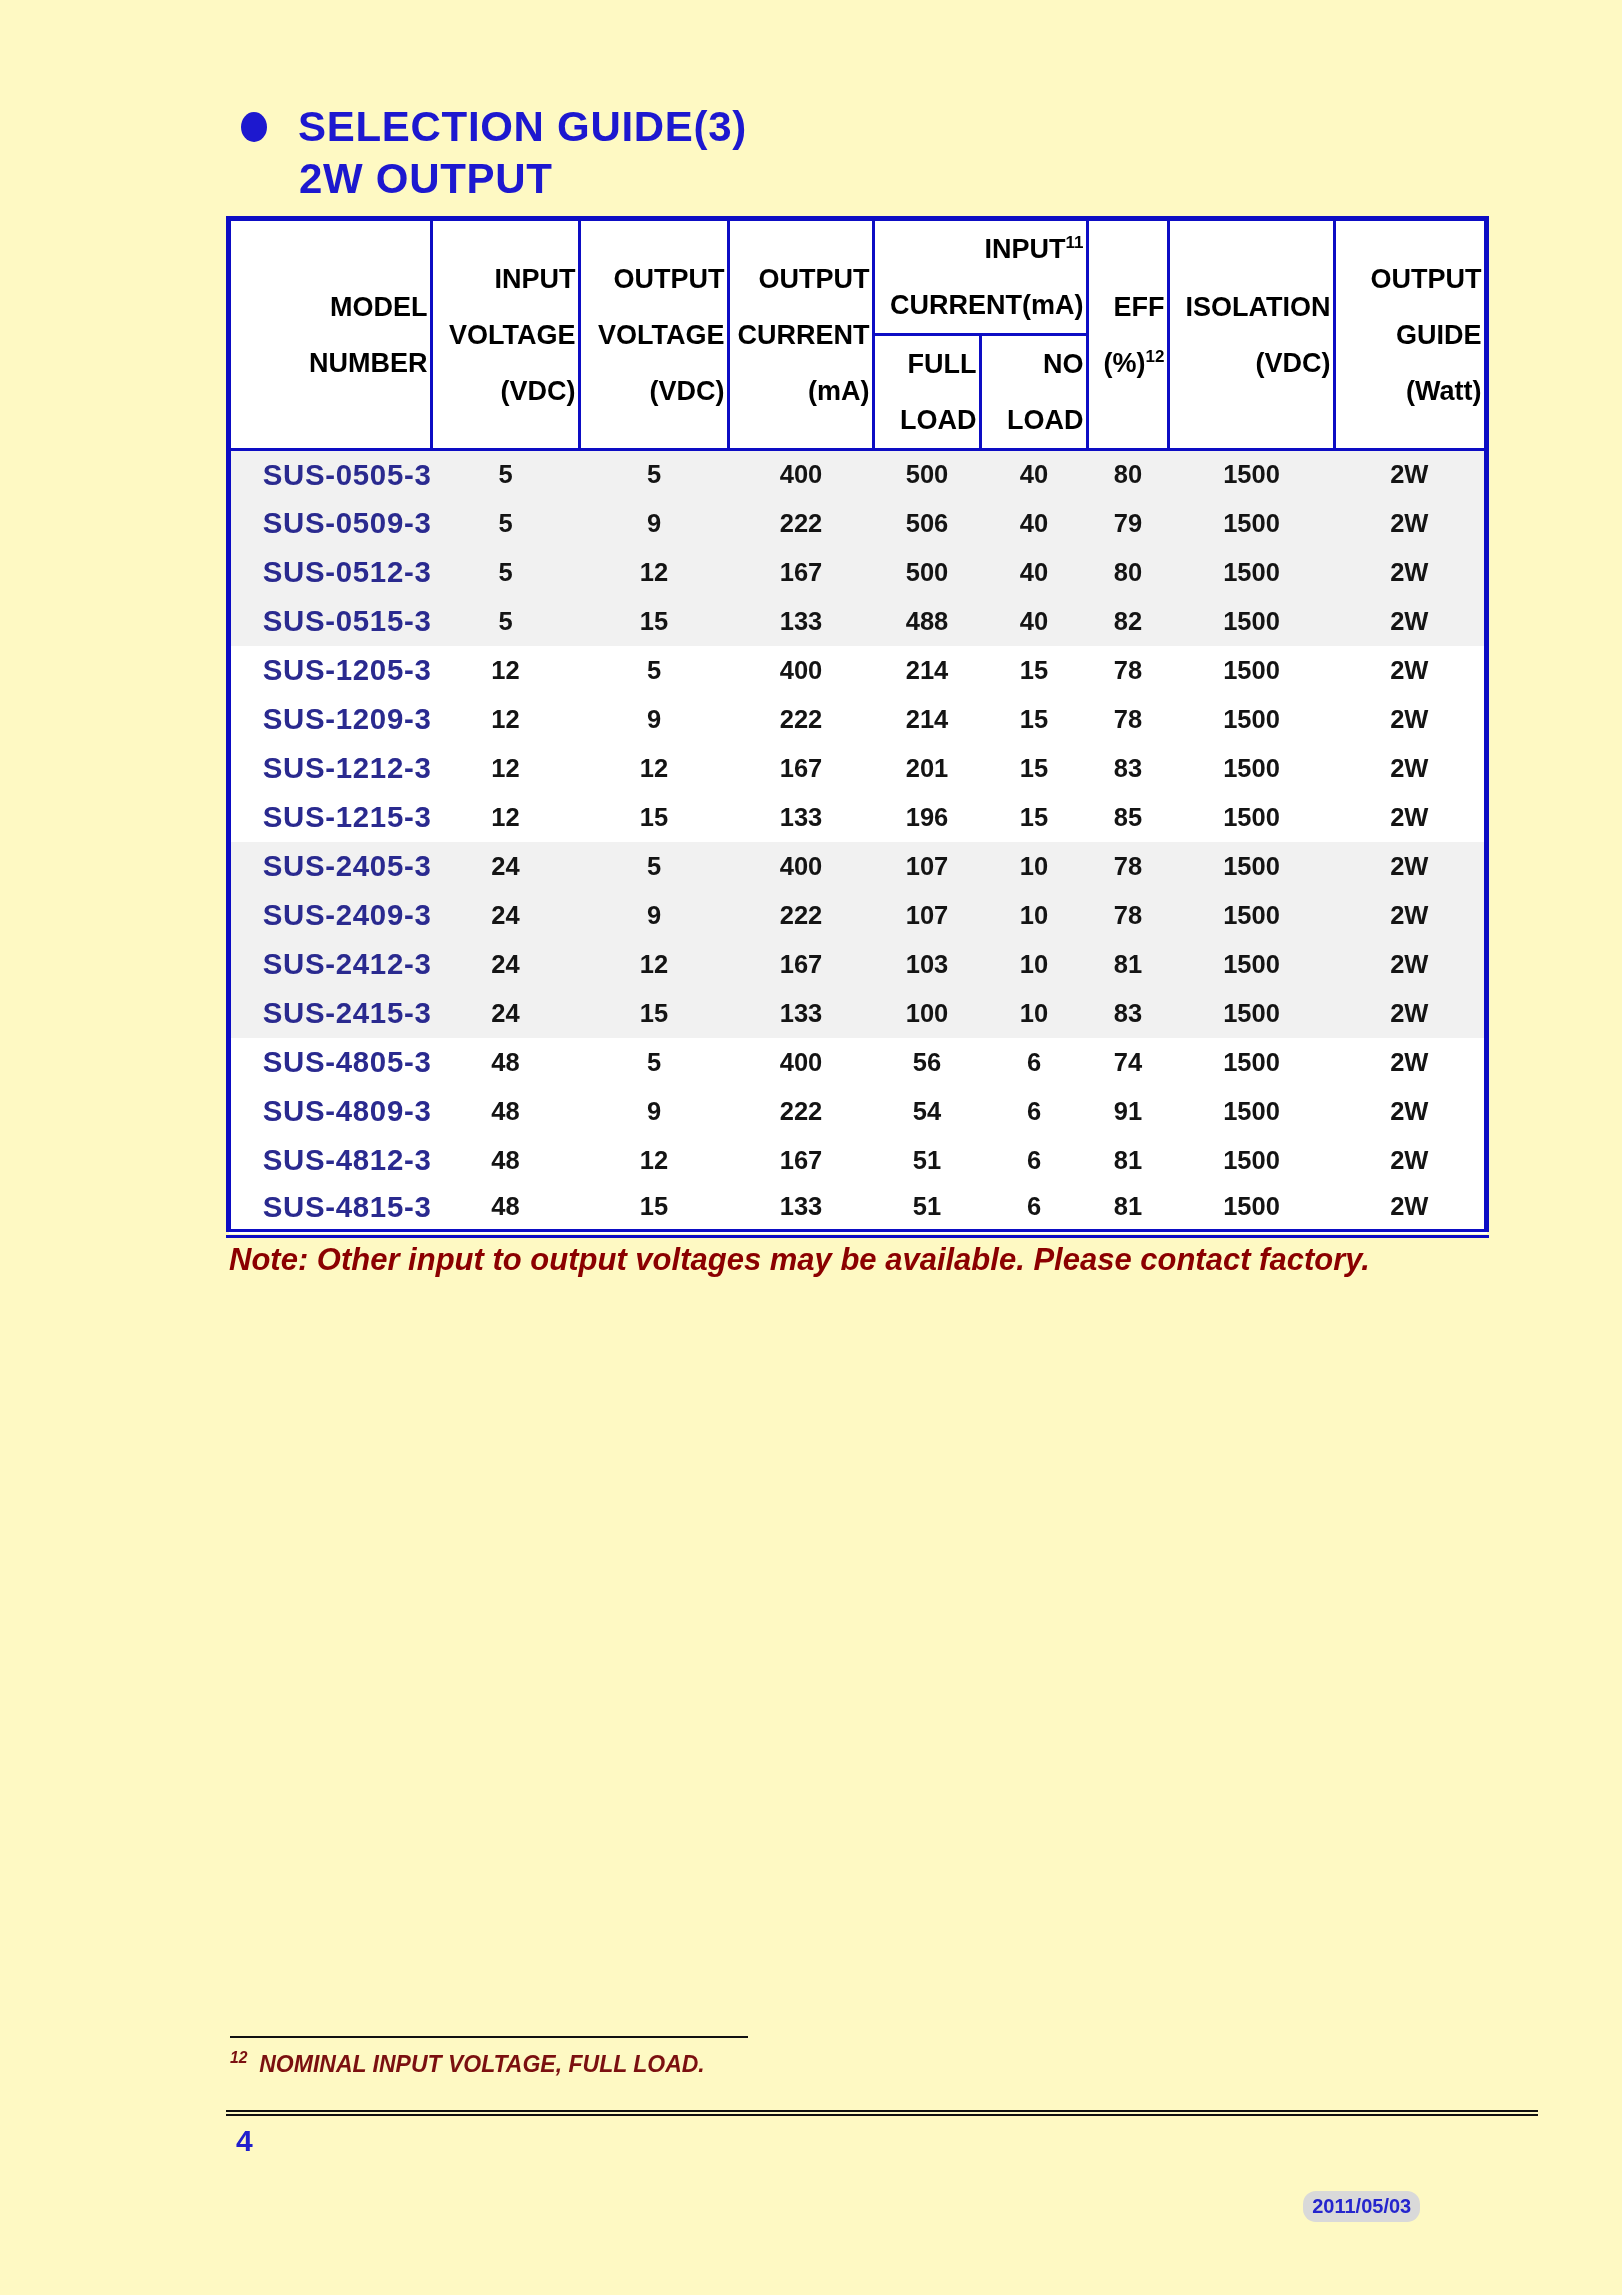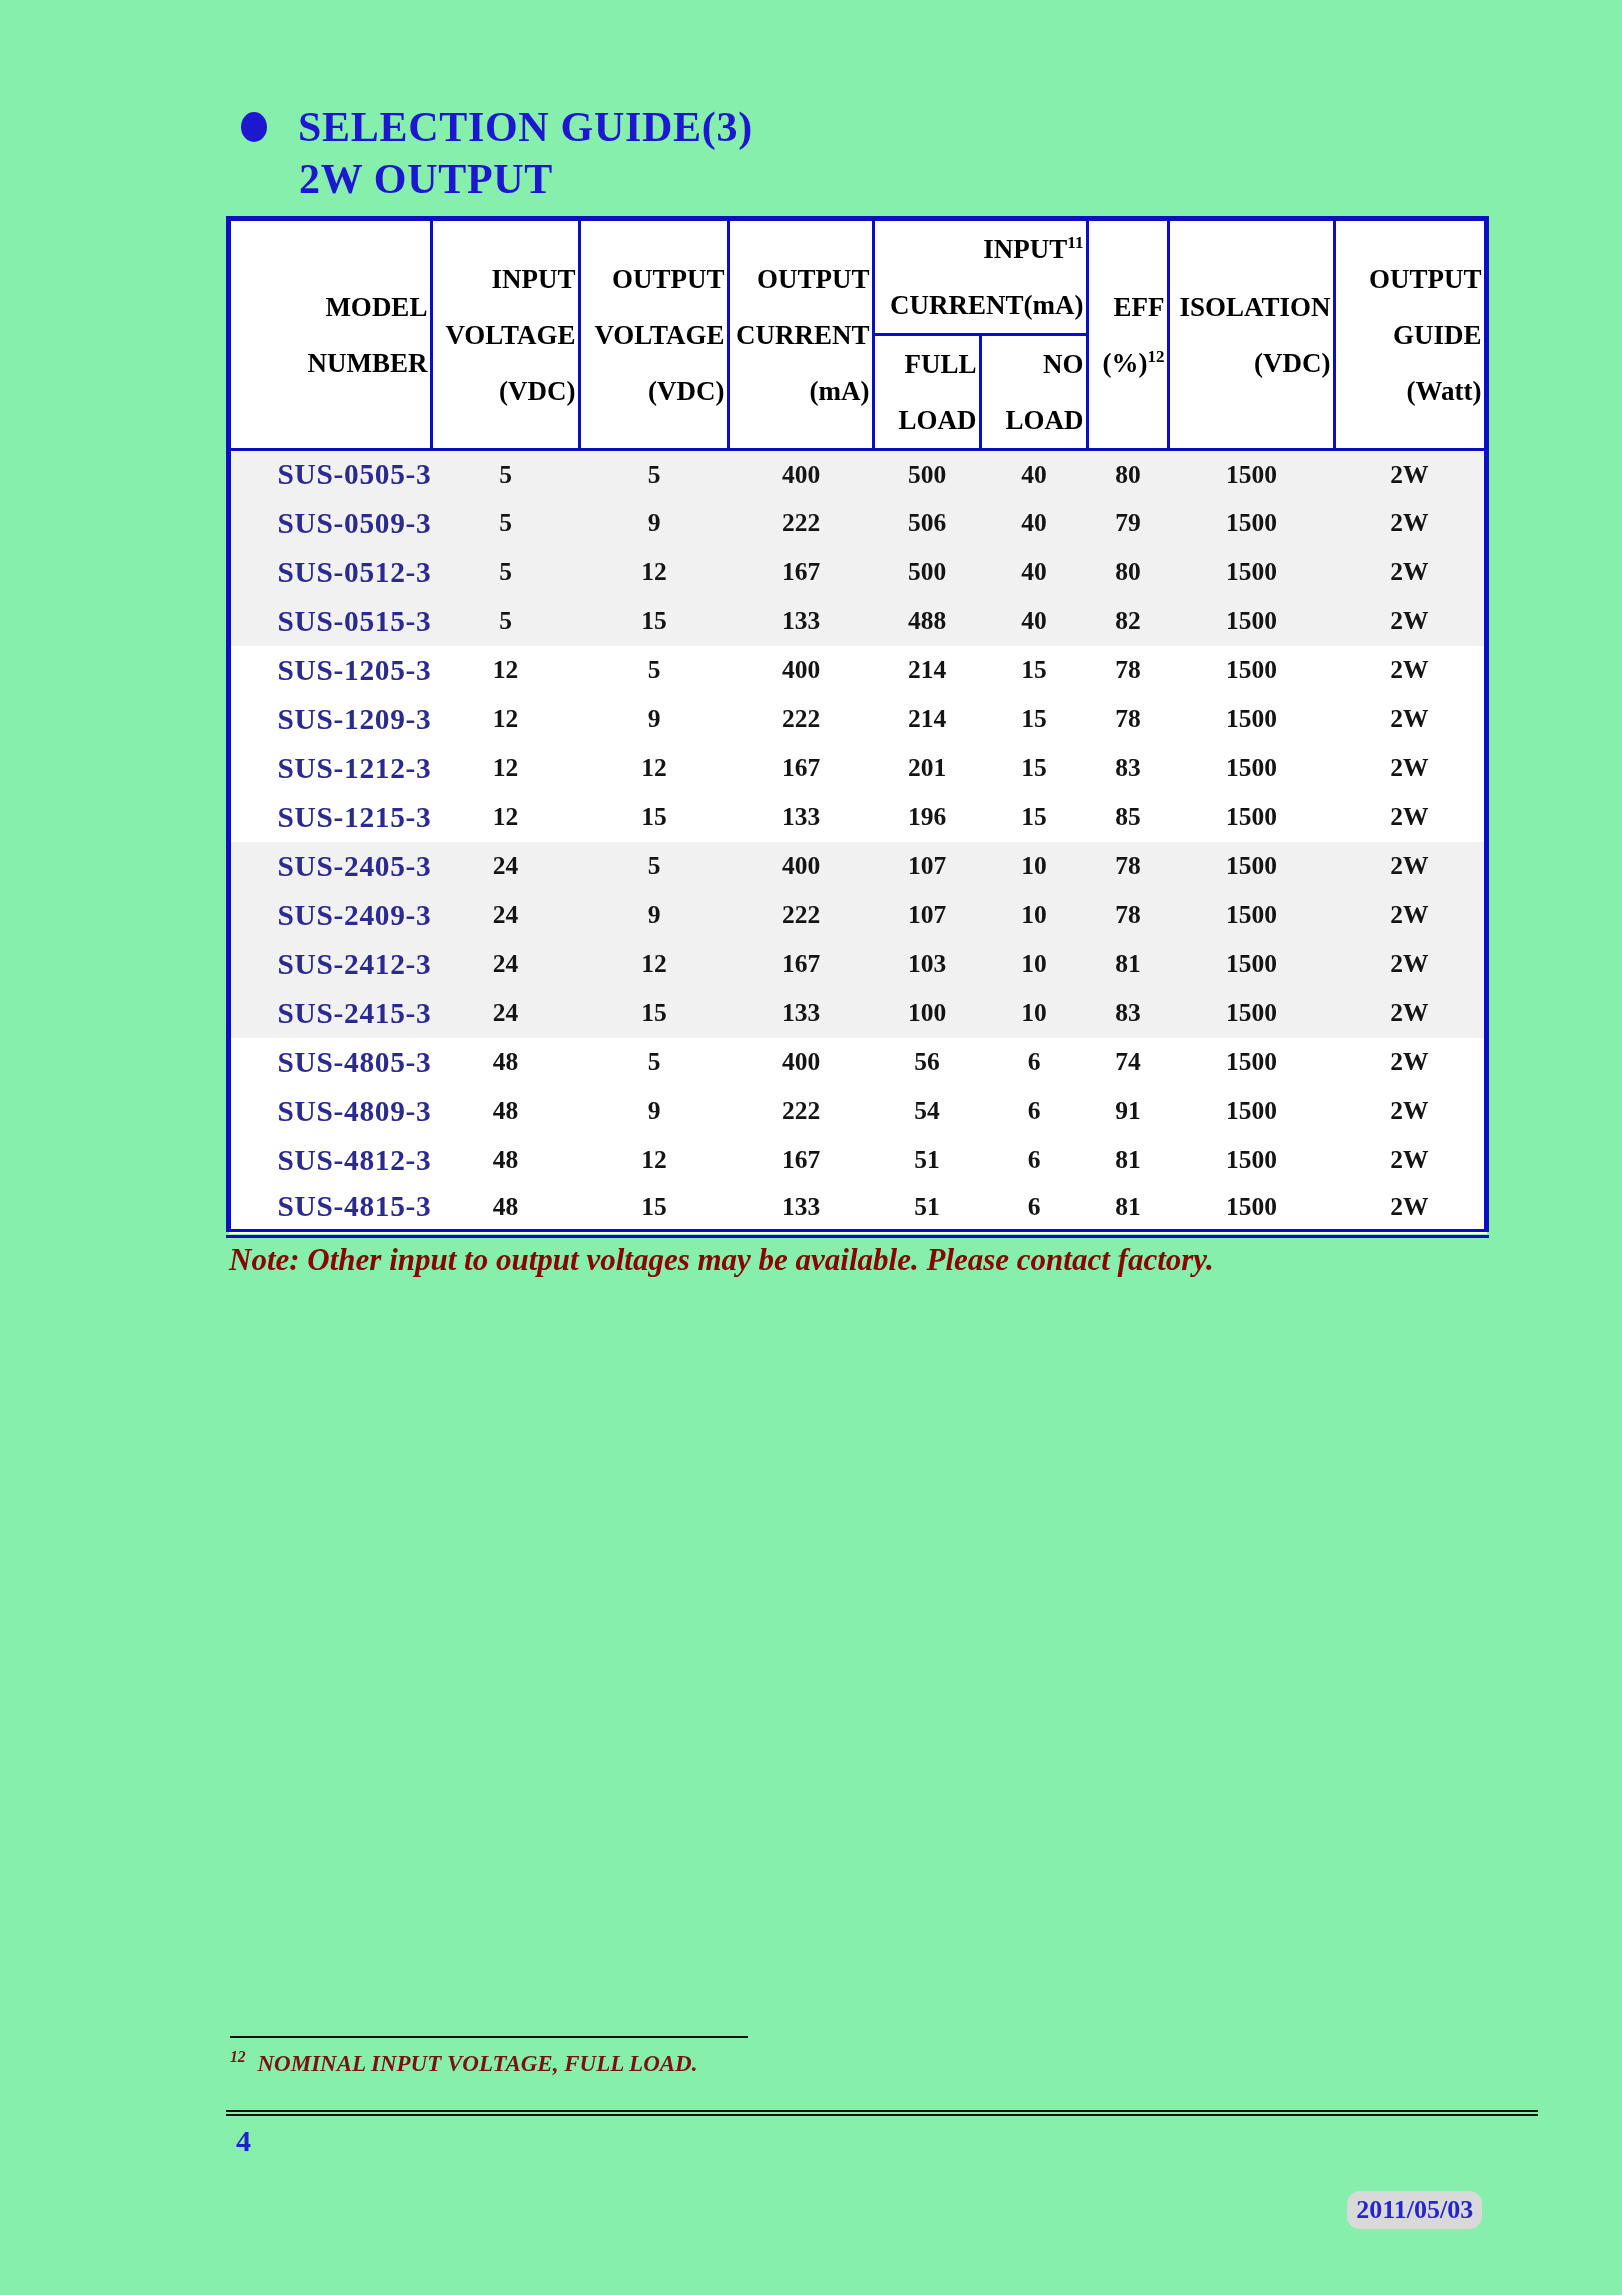--- a/index.html
+++ b/index.html
@@ -1,19 +1,19 @@
 <!DOCTYPE html>
 <html style="font-size:10.5px"><head>
 <meta charset="utf-8">
 <style>
   * { margin:0; padding:0; box-sizing:border-box; }
   html,body { background:#ffffff; }
   body { font-family:"Liberation Sans", sans-serif; }
   .page {
-    position:relative; width:1622px; height:2295px; background:#86efac; overflow:hidden;font-family:Liberation Serif, serif;
+    position:relative; width:1622px; height:2295px; background:#fef9c3; overflow:hidden;
   }
 
   
   .title-wrap { position:absolute; left:241px; top:103px; }
   .title-row { display:flex; align-items:center; }
   .bullet { width:26px; height:30px; border-radius:50%; background:#1d18cf; margin-right:31px; flex:0 0 auto; }
   .title-text { font-size:42px; font-weight:bold; color:#1d18cf; letter-spacing:0.7px; }
   .title-line2 { margin-left:58px; margin-top:3.9px; }
 
   
@@ -43,21 +43,21 @@
   .footnotes sup { font-size:15.7px; margin-right:11.8px; }
   .footer-rule { position:absolute; left:226px; top:2110px; width:1312px; border-top:6.5px double #111; }
 
   
   .footer-row { position:absolute; left:236px; top:2124px; width:1302px;
                 display:flex; align-items:center; justify-content:space-between; }
   .logo { font-size:65px; font-weight:bold; color:#1c8a1c; letter-spacing:2.6px;
           text-shadow:2.6px 2.6px 0 rgba(10,70,10,0.35); }
   .site-url { font-size:35px; font-weight:bold; color:#0a8f0a; text-decoration:none; }
   .page-num { font-size:30px; font-weight:bold; color:#2020cc; padding-right:19.6px; }
-  .doc-date { position:absolute; left:1347px; top:2191px; font-size:26px; font-weight:bold;
+  .doc-date { position:absolute; left:1303px; top:2191px; font-size:20px; font-weight:bold;
               color:#2525cd; background:#d9d9d9; padding:3.9px 9.2px;border-radius:13px; }
 </style>
 </head>
 <body>
 
 <div class="page">
 
   <div class="title-wrap">
     <div class="title-row">
       <span class="bullet"></span>

